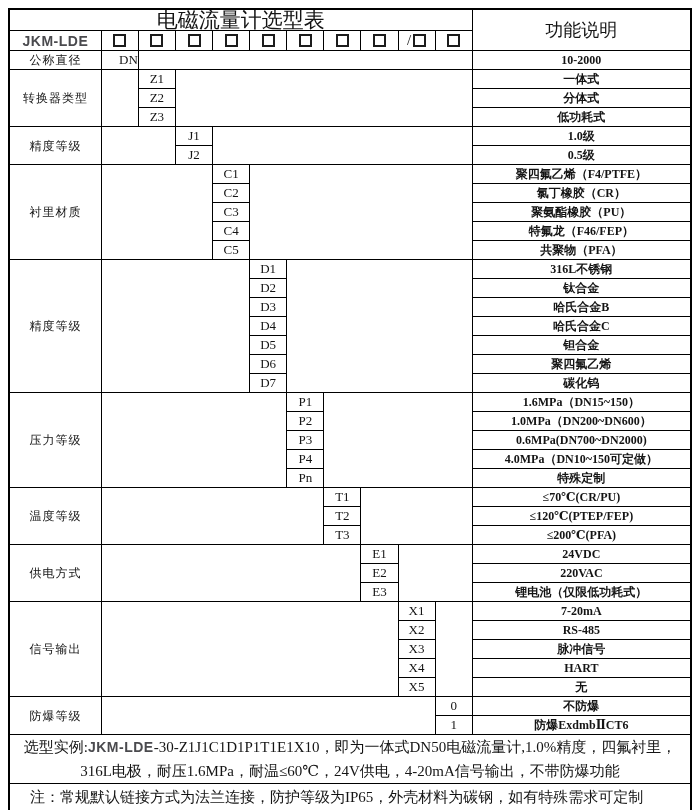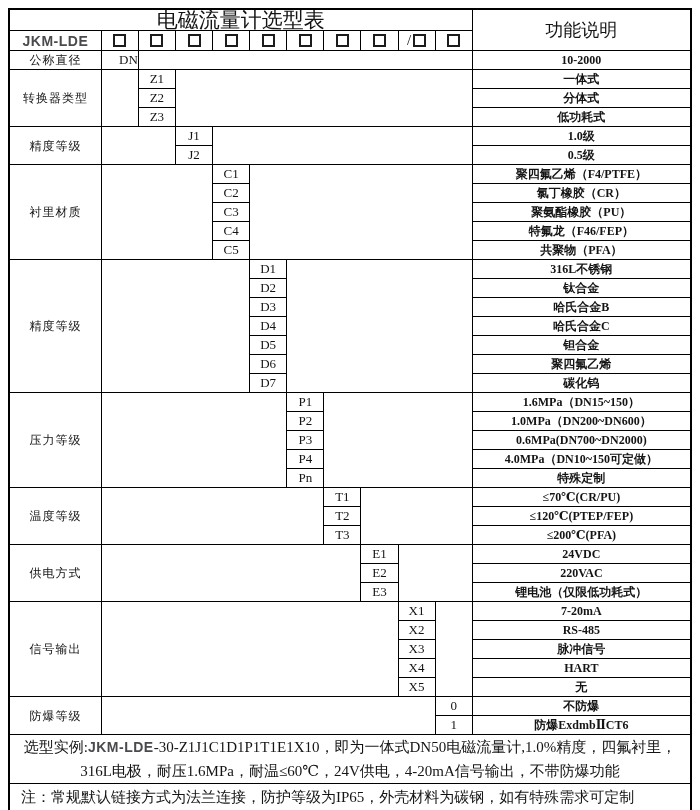--- a/index.html
+++ b/index.html
@@ -16,21 +16,21 @@
   td.lbl{font-size:12px;letter-spacing:1px;}
   td.code{font-size:13px;}
   td.code.dn{text-align:right;padding-left:13px;margin-left:36px;}
   td.desc{font-size:12px;font-weight:bold;}
   .box{display:inline-block;width:9px;height:9px;border:2px solid #1c1c1c;
      vertical-align:middle;margin-top:-2px;background:#fff;}
   .slash{font-size:15px;margin-right:2px;font-family:"Liberation Serif",serif;}
   td.ex{height:48px;line-height:24px;font-size:15px;}
   td.ex .brand{font-family:"Liberation Sans","DejaVu Sans",sans-serif;
      font-weight:bold;color:#4a4a4e;font-size:14px;letter-spacing:0.5px;}
-  td.note{height:26px;line-height:26px;text-align:left;padding-left:11px;font-size:15px;}
+  td.note{height:26px;line-height:26px;text-align:left;padding-left:20px;font-size:15px;}
 </style>
 </head>
 <body>
 
 <div class="page">
 <table>
   <colgroup>
     <col style="width:92px">
     <col style="width:37px">
         <col style="width:37px">

